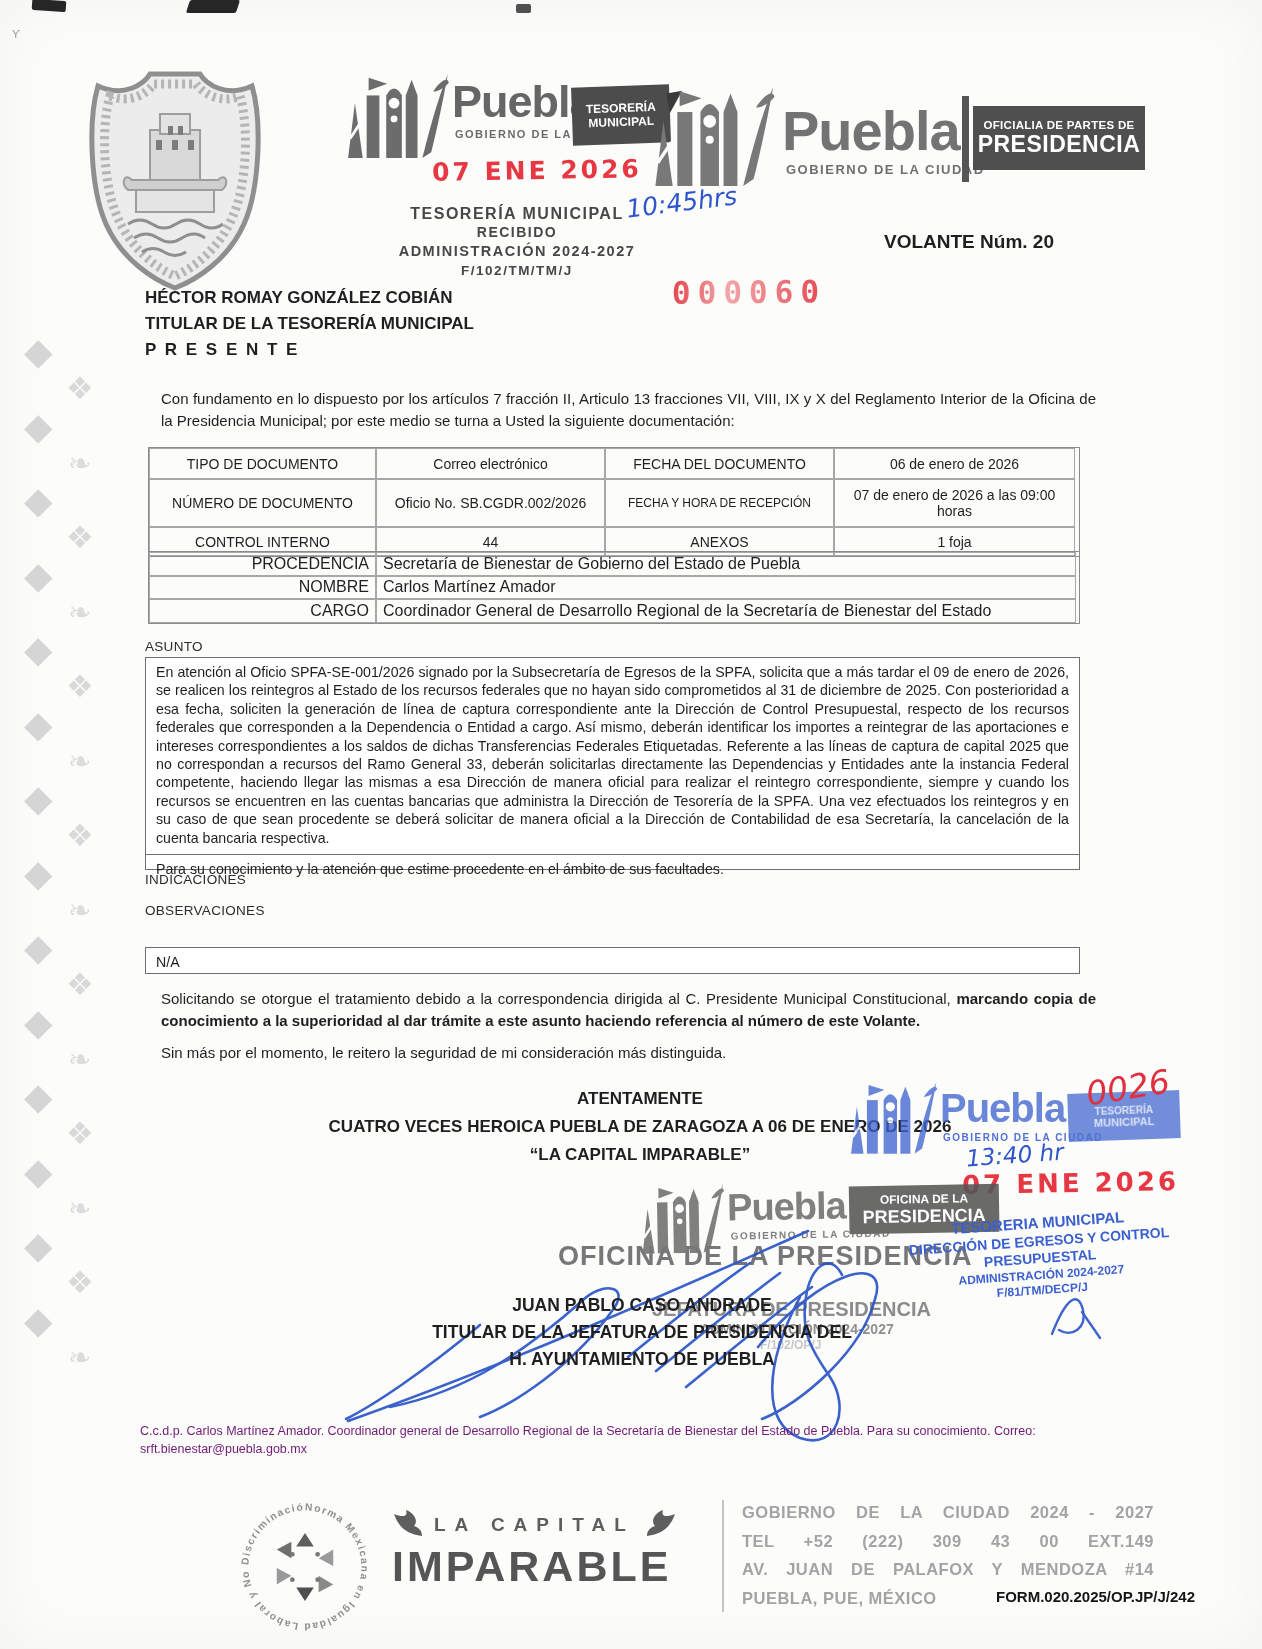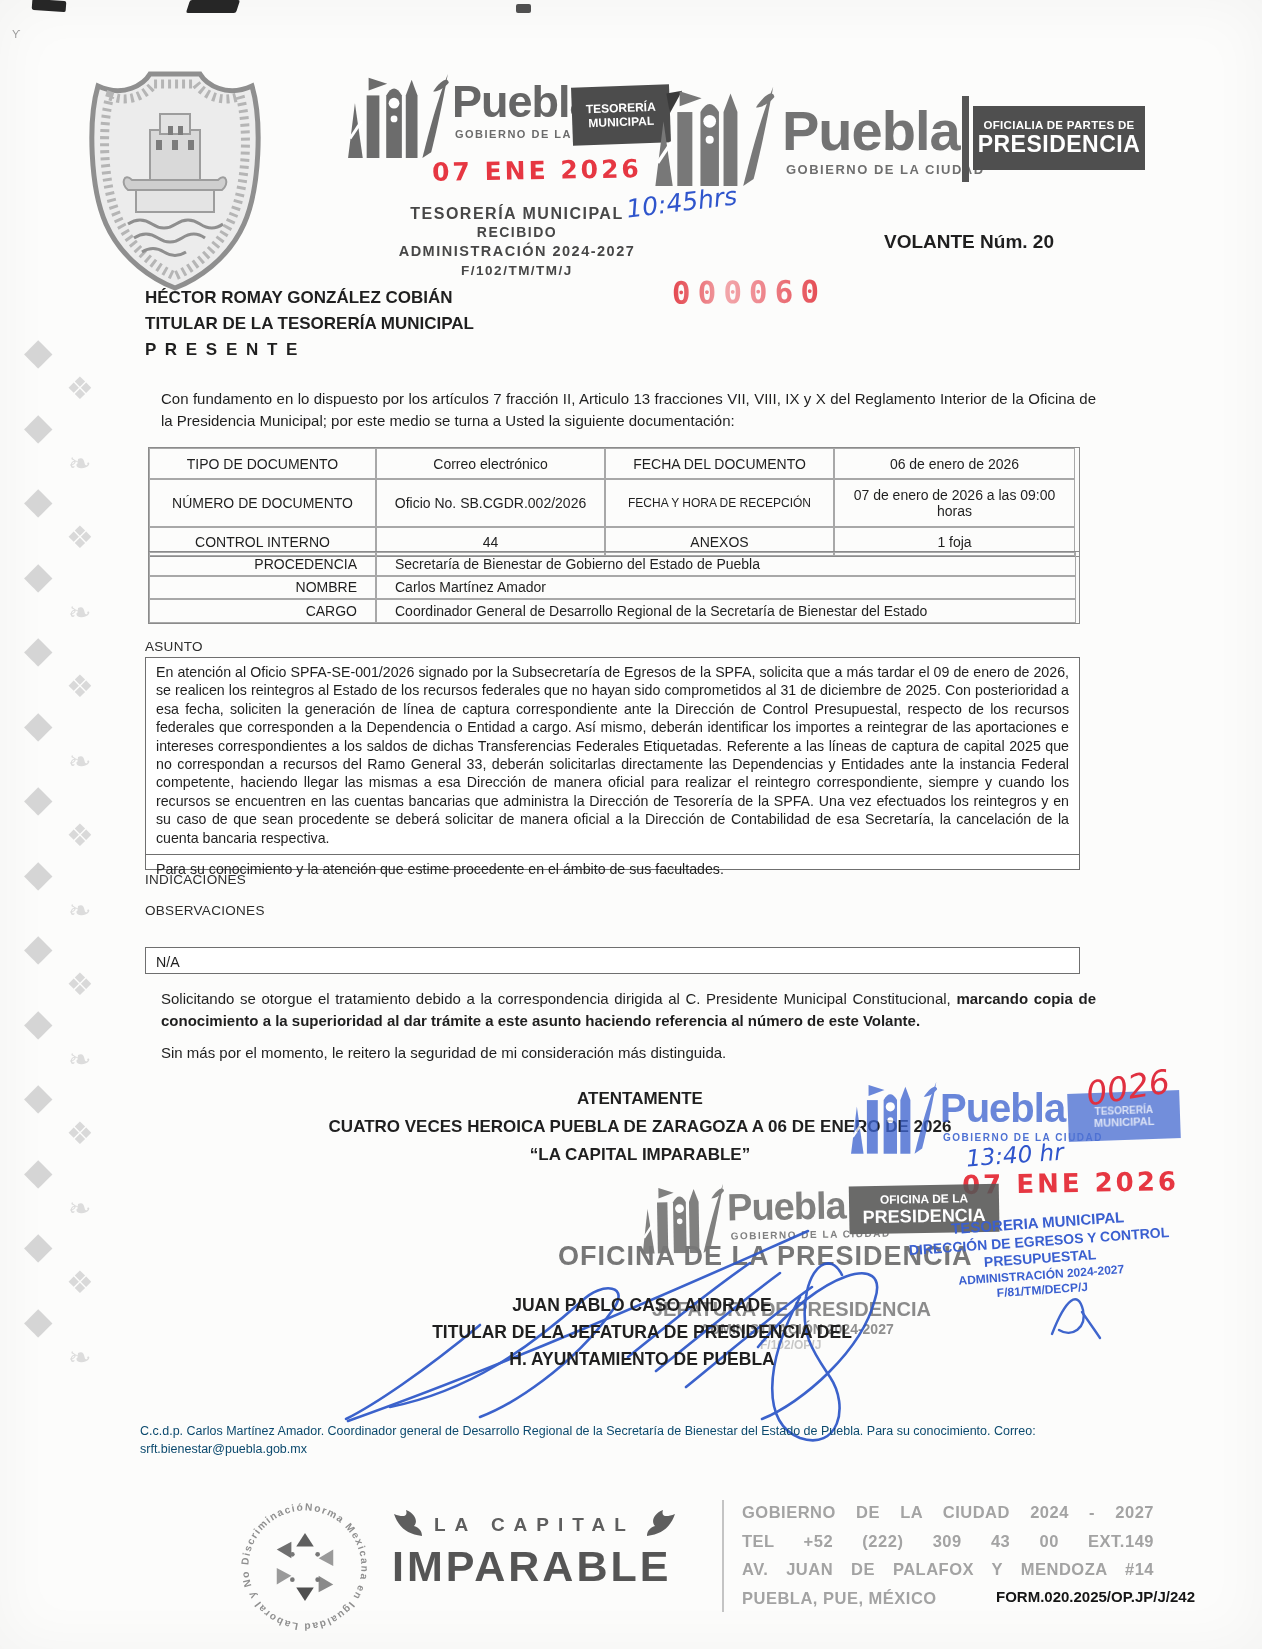--- a/index.html
+++ b/index.html
@@ -27,21 +27,21 @@
   .addr{font-weight:700;font-size:17px;line-height:26px;}
   .para{font-size:15px;line-height:21.5px;text-align:justify;margin-left:16px;}
   
   .t1{position:absolute;left:148px;top:447px;width:930px;border:1.5px solid #8b8b8b;display:grid;
       grid-template-columns:227px 229px 229px 241px;grid-template-rows:31px 48px 29px;}
   .t1 .c{border:0.5px solid #a8a8a8;display:flex;align-items:center;justify-content:center;text-align:center;
          padding:1px 0;font-size:14px;}
   .t1 .c.sm{font-size:12px;}
   .t2{position:absolute;left:148px;top:551px;width:930px;border:1.5px solid #8b8b8b;display:grid;
       grid-template-columns:227px 700px;grid-auto-rows:23.6px;}
-  .t2 .c{border:0.5px solid #a8a8a8;display:flex;align-items:center;font-size:14px;padding:0 18px;}
+  .t2 .c{border:0.5px solid #a8a8a8;display:flex;align-items:center;font-size:16px;padding:0 6px;}
   .t2 .lab{justify-content:flex-end;text-align:right;}
   .seclabel{font-size:13.5px;color:#2c2c2c;letter-spacing:.3px;}
   .secbox{border:1.2px solid #6f6f6f;background:#fff;font-size:14.2px;line-height:18.4px;text-align:justify;
           padding:5px 10px;box-sizing:border-box;}
   .center{text-align:center;}
   .bold{font-weight:700;}
   
   .graystamp{opacity:.88;}
   .bluestamp{opacity:.9;}
   .stampblue-text{color:#3a5fd0;text-align:center;line-height:1.25;font-weight:600;}
@@ -272,21 +272,21 @@
     <path d="M10,52 C24,16 36,8 41,28 C45,46 30,56 17,48"></path>
     <path d="M40,30 C47,40 54,50 58,56"></path>
   </svg>
 
   <div class="abs center" style="left:192px;top:1292px;width:900px;">
     <div class="bold" style="font-size:17.5px;line-height:27px;">JUAN PABLO CASO ANDRADE</div>
     <div class="bold" style="font-size:17.5px;line-height:27px;">TITULAR DE LA JEFATURA DE PRESIDENCIA DEL</div>
     <div class="bold" style="font-size:17.5px;line-height:27px;">H. AYUNTAMIENTO DE PUEBLA</div>
   </div>
 
-  <div class="abs" style="left:140px;top:1422px;width:955px;font-size:12.5px;line-height:18px;color:#0c4a6e;">
+  <div class="abs" style="left:140px;top:1422px;width:955px;font-size:12.5px;line-height:18px;color:#701a75;">
     <div>C.c.d.p. Carlos Martínez Amador. Coordinador general de Desarrollo Regional de la Secretaría de Bienestar del Estado de Puebla. Para su conocimiento. Correo:</div>
     <div>srft.bienestar@puebla.gob.mx</div>
   </div>
 
   <svg class="abs" style="left:232px;top:1494px;" width="146" height="146" viewBox="0 0 150 150">
     <defs>
         <path id="circpath" d="M75,17 A58,58 0 1 1 74.9,17"></path>
       </defs>
     <text font-size="10.5" fill="#8f8f8f" font-weight="700" letter-spacing="1.5">
       <textPath href="#circpath">Norma Mexicana en Igualdad Laboral y No Discriminación •</textPath>

